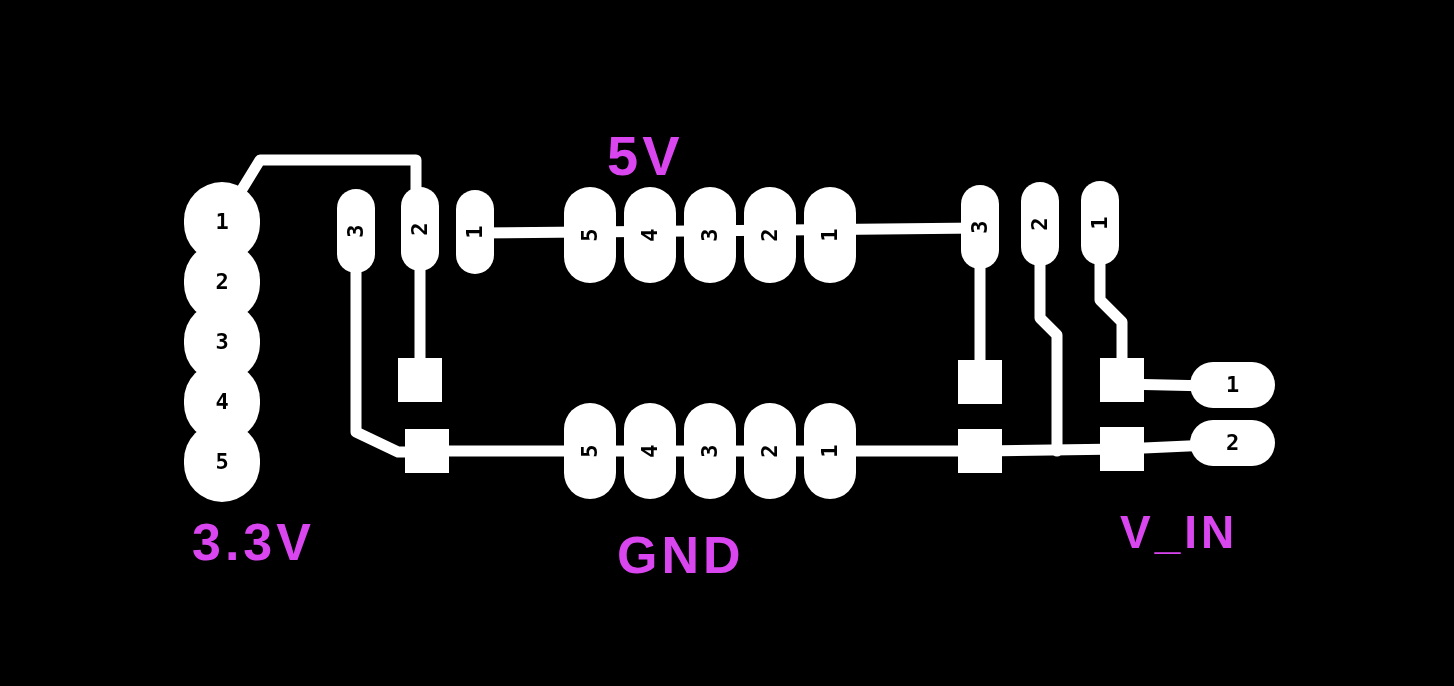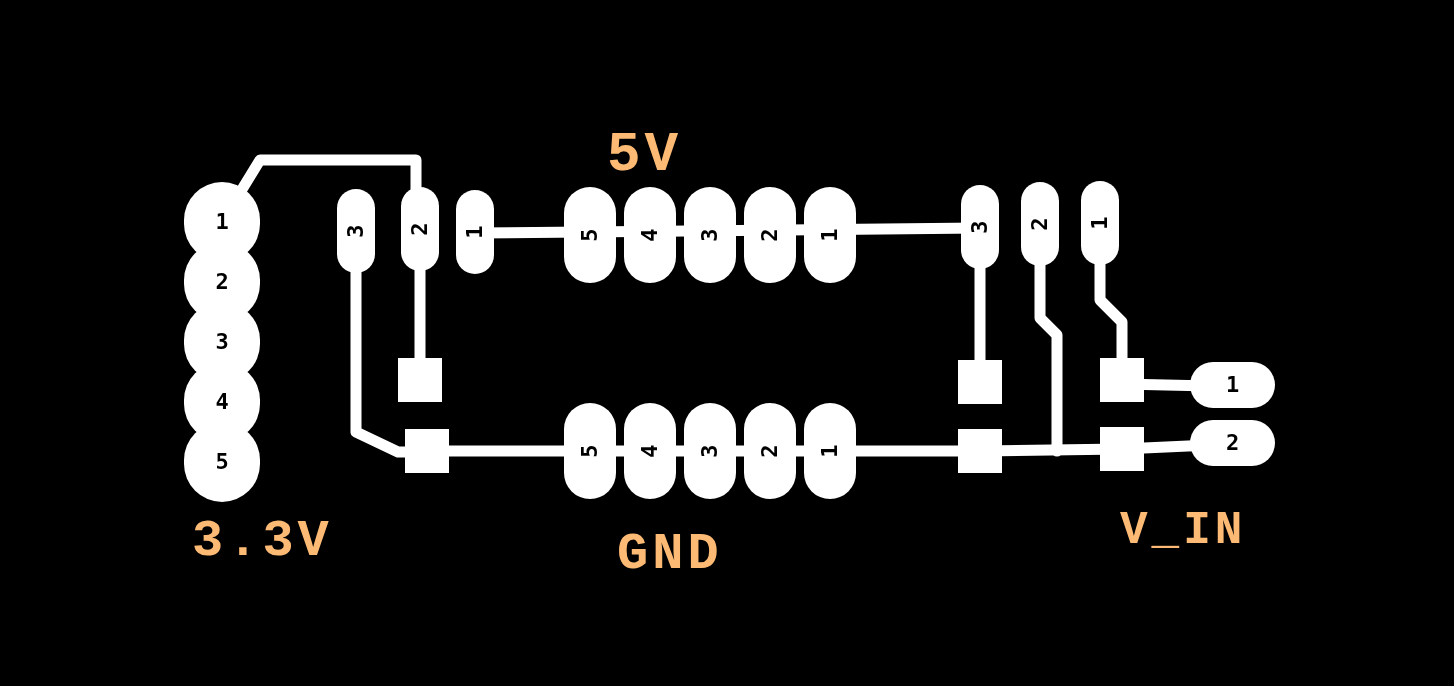--- a/index.html
+++ b/index.html
@@ -23,22 +23,22 @@
   .p-vin{width:85px;height:46px;border-radius:23px;}
   .num{
     color:#000;
     font-weight:bold;
     font-size:22px;
     line-height:1;
     font-family:"DejaVu Sans Mono", monospace;
   }
   .rot .num{transform:rotate(-90deg);}
   .lbl{
-    position:absolute;color:#fdba74;font-weight:bold;
-    font-family:Liberation Mono, monospace;
+    position:absolute;color:#d946ef;font-weight:bold;
+    font-family:Liberation Sans, sans-serif;
     letter-spacing:4px;white-space:nowrap;
   }
 </style>
 </head>
 <body>
 
 <div class="board">
 
   <svg class="traces" width="1454" height="686" viewBox="0 0 1454 686">
     <polyline points="222,222 260,160 416,160 416,228"></polyline>

